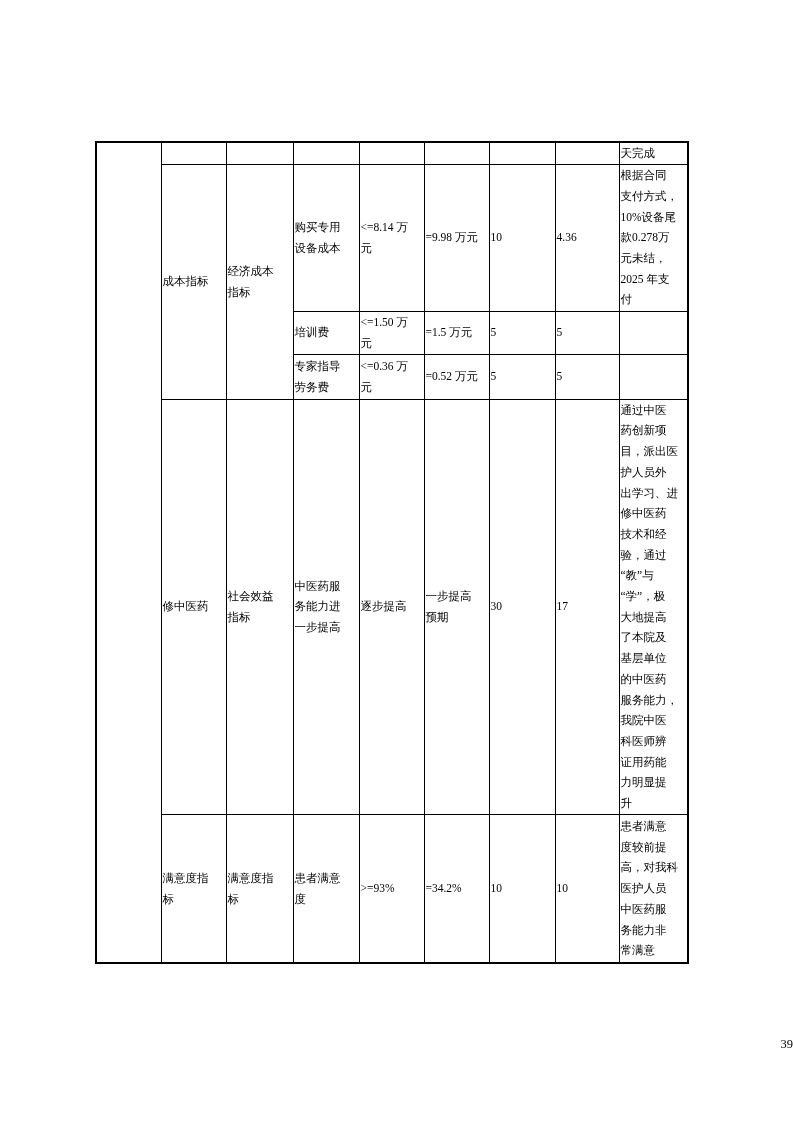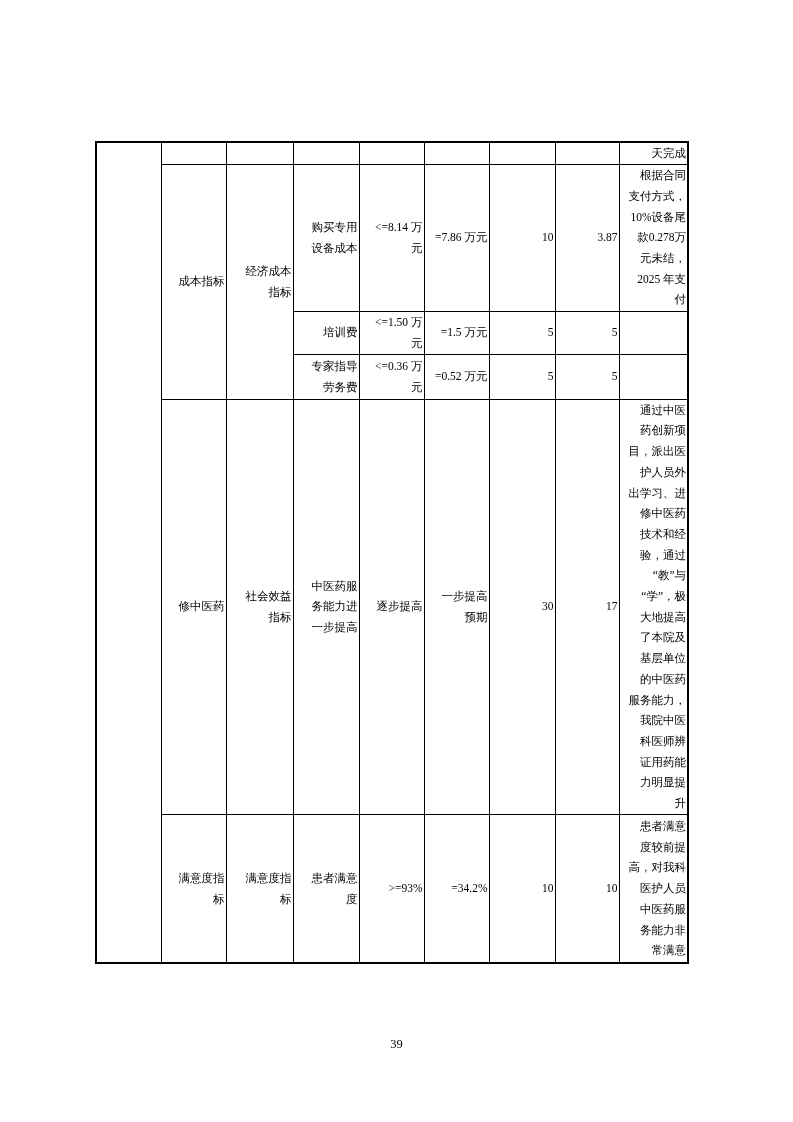--- a/index.html
+++ b/index.html
@@ -18,39 +18,39 @@
     top: 141px;
     width: 592px;
     border-collapse: collapse;
     table-layout: fixed;
     border: 2px solid #000;
   }
   table.perf td {
     border: 1.5px solid #000;
     font-size: 11.5px;
     line-height: 20.7px;
-    text-align: right;
+    text-align: left;
     vertical-align: middle;
     white-space: pre-line;
     padding: 0 1px;
     overflow: hidden;
     margin-left: 18px;
   }
   tr.r-cont   { height: 22px; }
   tr.r-equip  { height: 147px; }
   tr.r-train  { height: 43px; }
   tr.r-expert { height: 45px; }
   tr.r-benefit{ height: 415px; }
   tr.r-satisf { height: 149px; }
   .page-number {
     position: absolute;
     top: 1037px;
     left: 0;
     width: 100%;
-    text-align: center;
+    text-align: right;
     font-size: 12.5px;
     line-height: 15px;
   }
 </style>
 </head>
 <body>
 
 <div class="page">
 
   <table class="perf">
@@ -79,23 +79,23 @@
       </tr>
 
       <tr class="r-equip">
         <td rowspan="3">成本指标</td>
         <td rowspan="3">经济成本
 指标</td>
         <td>购买专用
 设备成本</td>
         <td>&lt;=8.14 万
 元</td>
-        <td>=7.86 万元</td>
+        <td>=9.98 万元</td>
         <td>10</td>
-        <td>3.87</td>
+        <td>4.36</td>
         <td>根据合同
 支付方式，
 10%设备尾
 款0.278万
 元未结，
 2025 年支
 付</td>
       </tr>
 
       <tr class="r-train">

